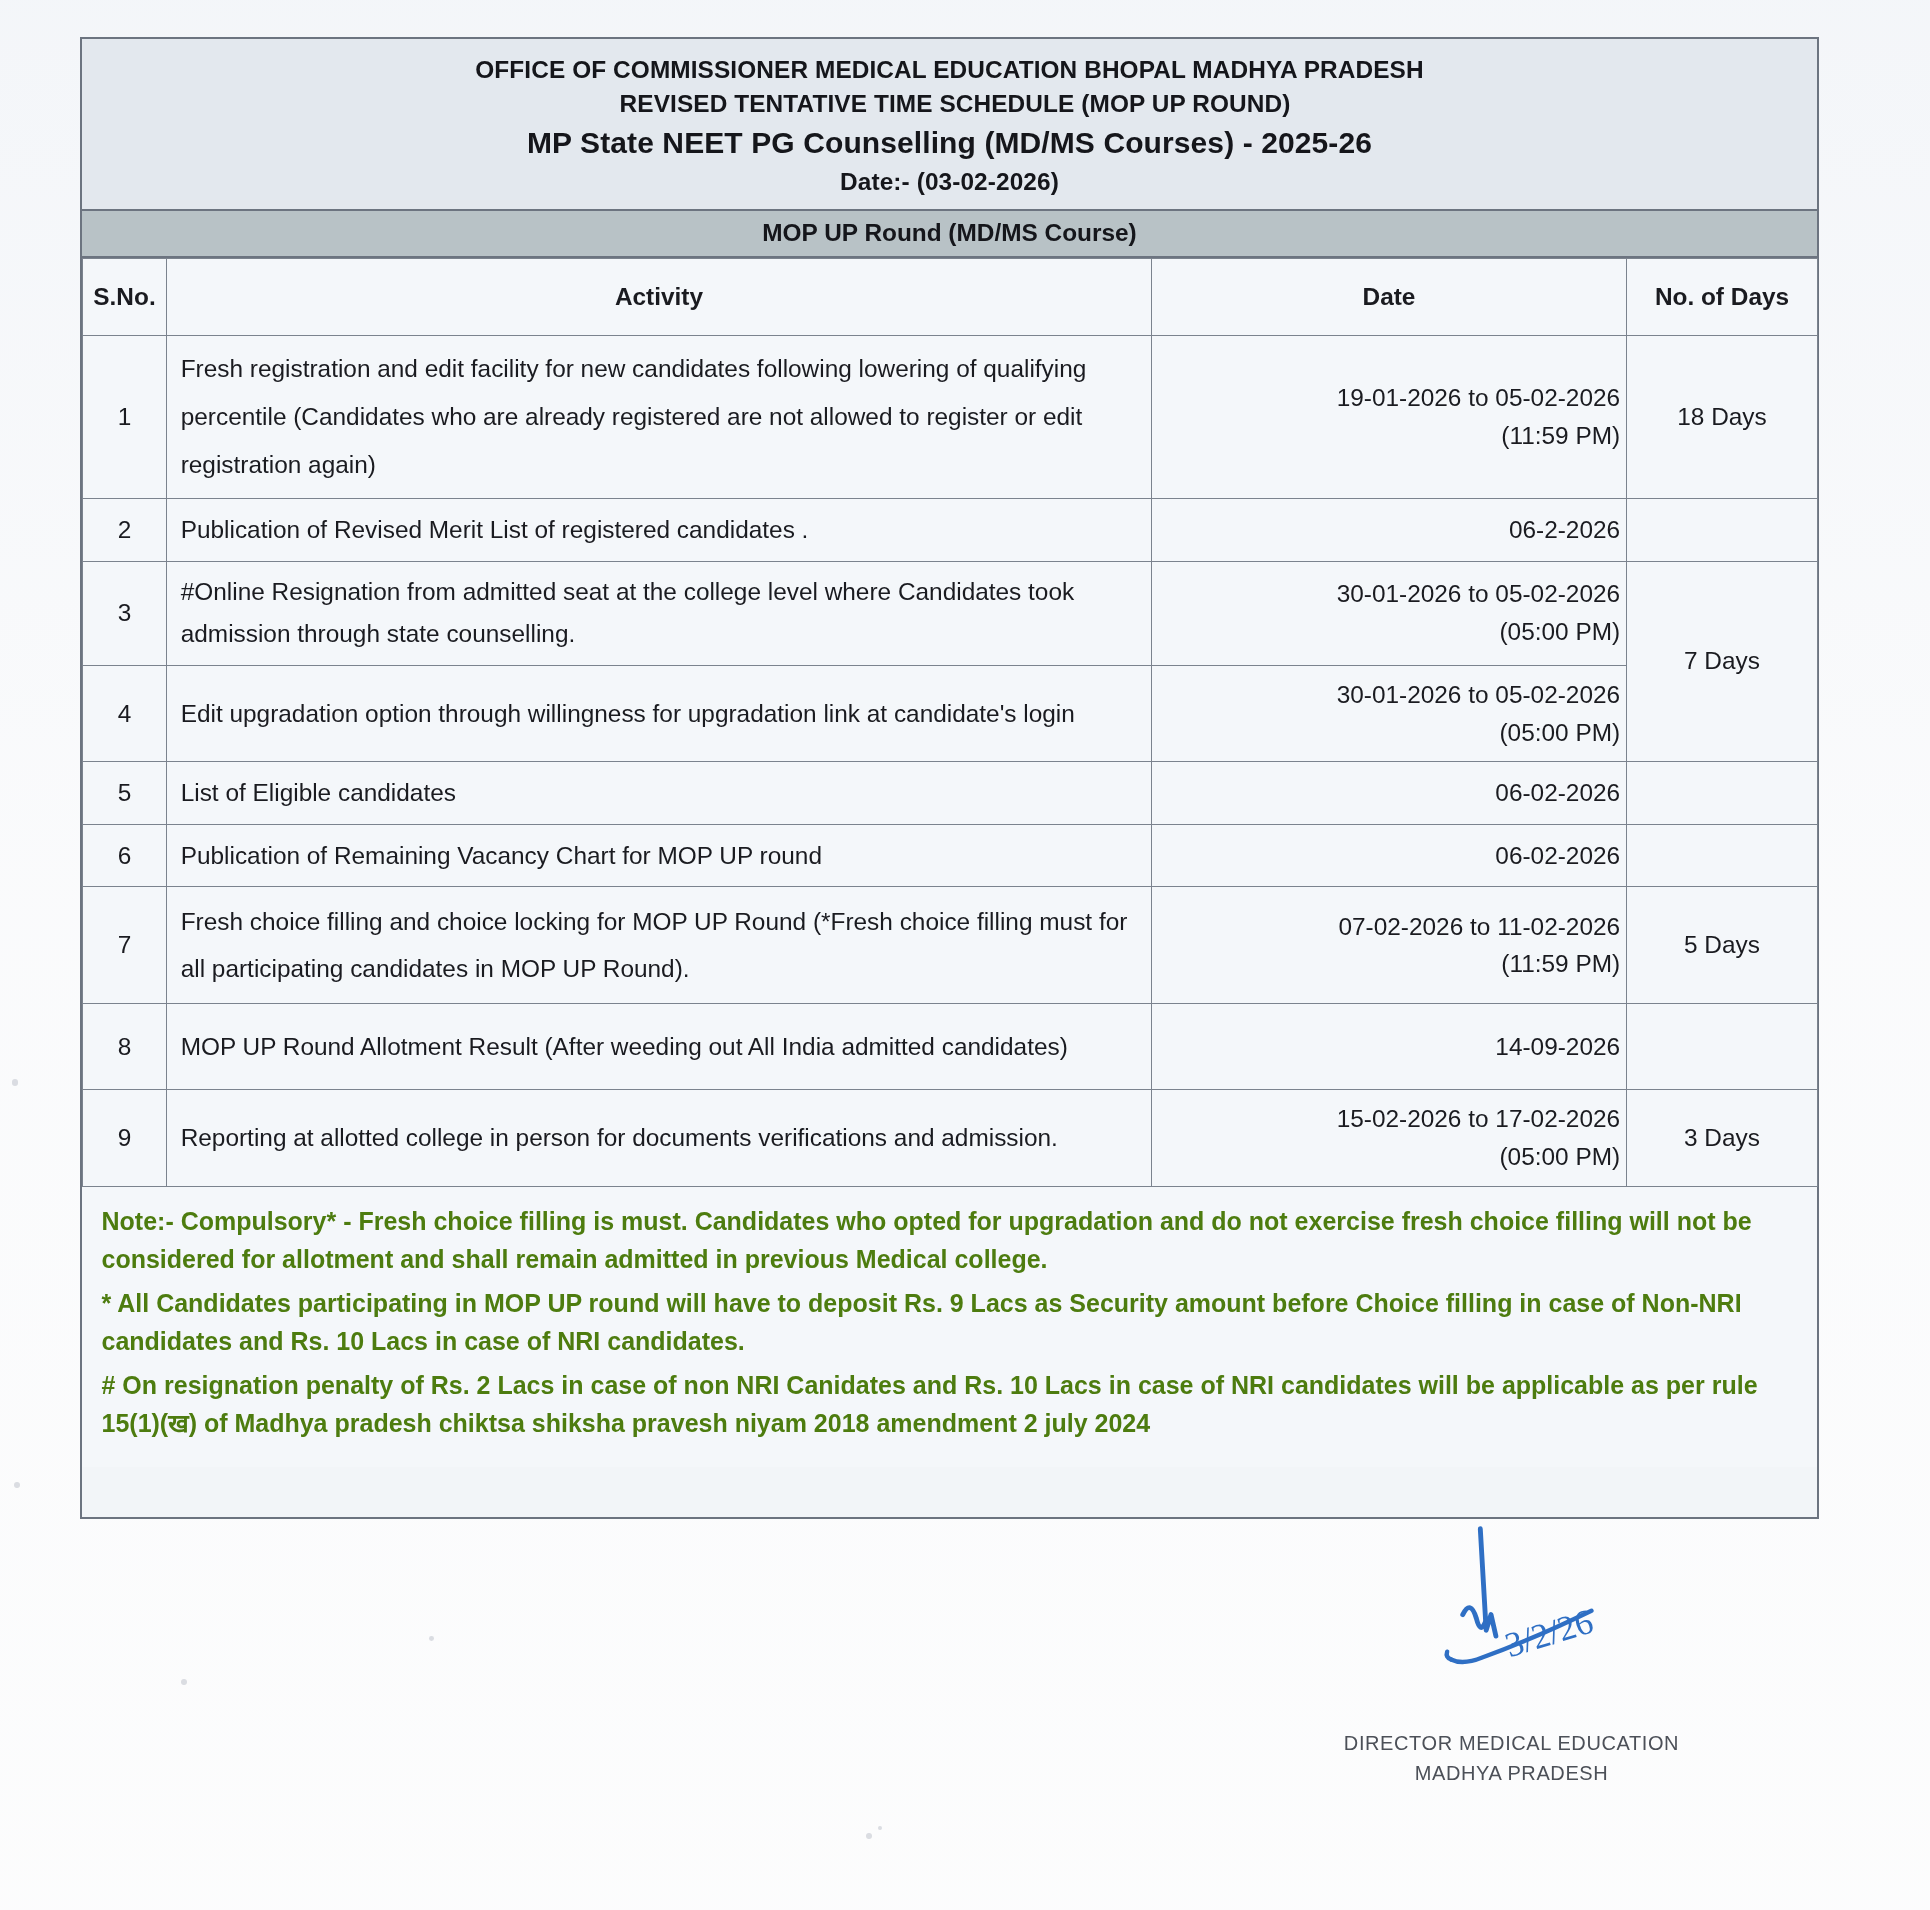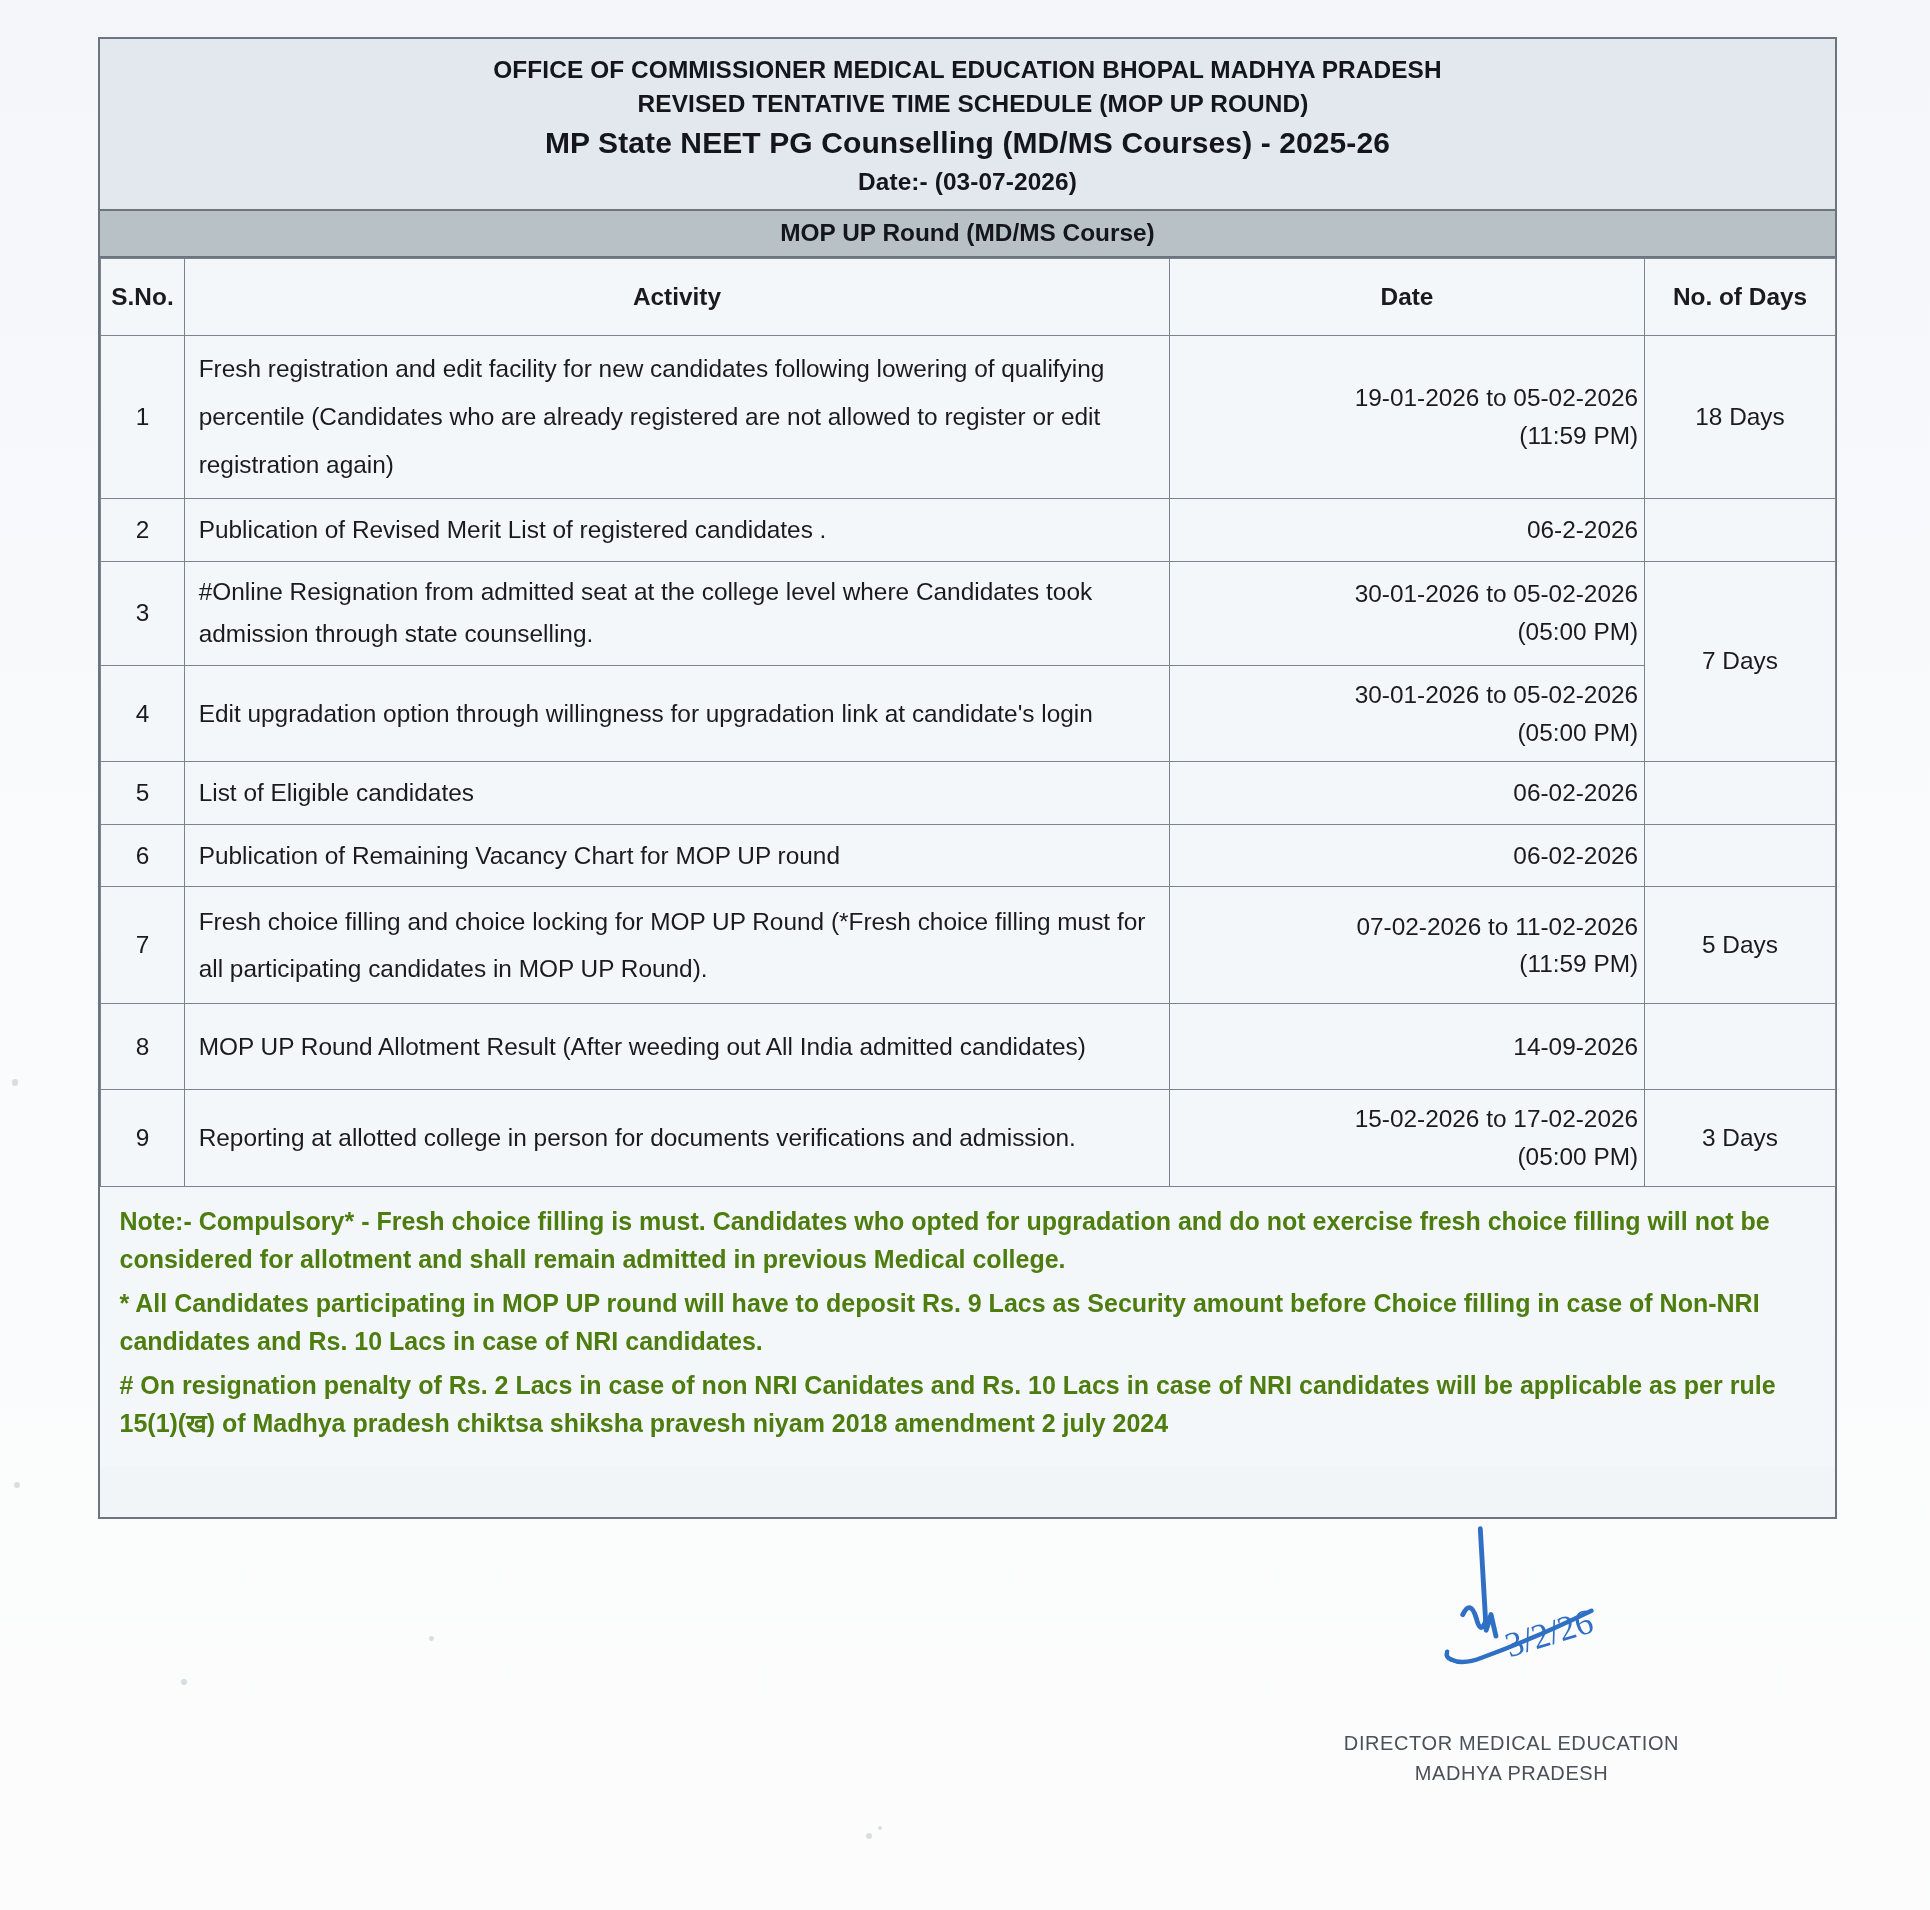--- a/index.html
+++ b/index.html
@@ -27,21 +27,21 @@
     left: 0; top: 0;
     width: 1931px; height: 1911px;
     background:
       linear-gradient(180deg, rgba(236,240,246,0.55) 0%, rgba(244,246,250,0.35) 45%, rgba(249,250,252,0.25) 100%);
     pointer-events: none;
   }
 
   
   .doc-frame {
     position: absolute;
-    left: 98px;
+    left: 80px;
     top: 37px;
     width: 1739px;
     height: 1482px;
     border: 2px solid #6c7480;
     box-sizing: border-box;
     background: #f2f5f8;
   }
 
   
   .doc-header {
@@ -176,21 +176,21 @@
   <div class="speck" style="left:866px;top:1833px;width:5.9px;height:5.9px;"></div>
   <div class="speck" style="left:878px;top:1826px;width:3.9px;height:3.9px;"></div>
   <div class="speck" style="left:429px;top:1636px;width:4.9px;height:4.9px;"></div>
 
   <div class="doc-frame">
 
     <div class="doc-header">
       <div class="hline hline-1">OFFICE OF COMMISSIONER MEDICAL EDUCATION BHOPAL MADHYA PRADESH</div>
       <div class="hline hline-2">REVISED TENTATIVE TIME SCHEDULE (MOP UP ROUND)</div>
       <div class="hline hline-3">MP State NEET PG Counselling (MD/MS  Courses) - 2025-26</div>
-      <div class="hline hline-4">Date:- (03-07-2026)</div>
+      <div class="hline hline-4">Date:- (03-02-2026)</div>
     </div>
 
     <div class="round-band">MOP UP Round  (MD/MS Course)</div>
 
     <table class="sched">
       <colgroup>
         <col class="c-sno">
           <col class="c-act">
           <col class="c-date">
           <col class="c-days">

